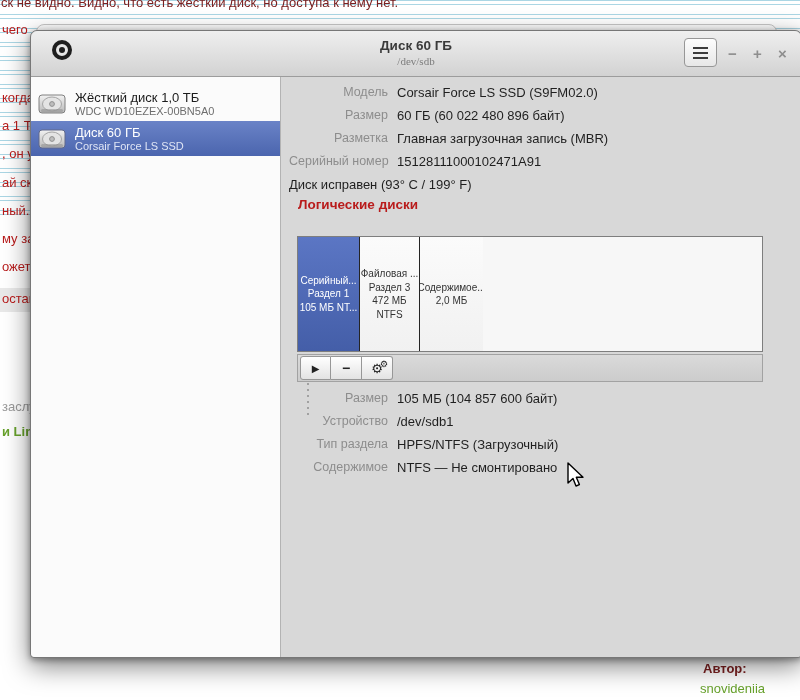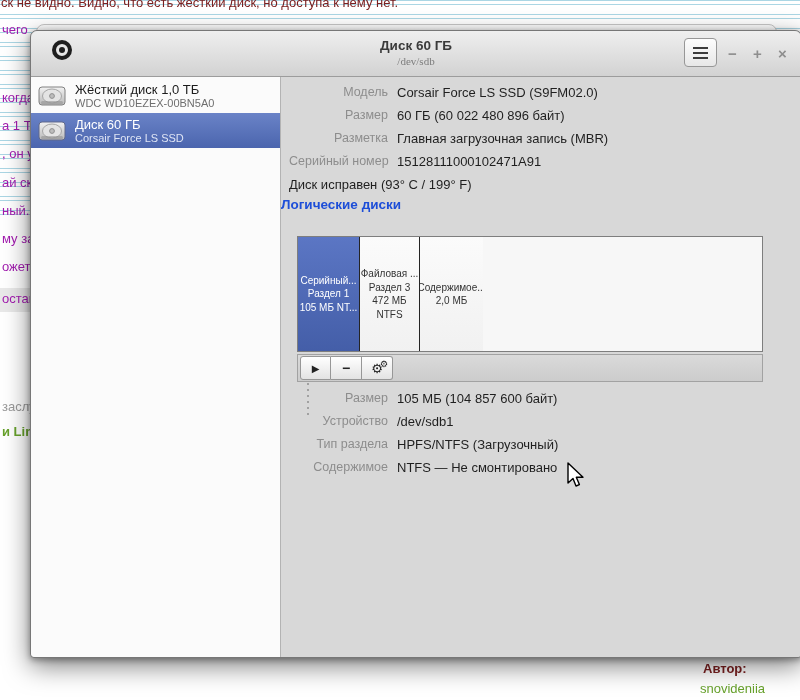--- a/index.html
+++ b/index.html
@@ -21,21 +21,21 @@
   .quote-box {
     position:absolute; z-index:2; left:36px; top:24px; width:741px; height:288px;
     border:1px solid #c6c6c6; border-radius:8px;
     background:linear-gradient(#fdfdfd, #f3f3f3);
   }
   .code-edge { position:absolute; z-index:2; left:0; top:288px; width:36px; height:24px; background:#e9e9e9; }
   .pg-top-line {
     position:absolute; z-index:3; left:1px; top:-5px; white-space:nowrap;
     font-size:13px; color:#7b2020;
   }
-  .frag { position:absolute; z-index:3; left:2px; white-space:nowrap; font-size:13px; color:#a21caf; }
+  .frag { position:absolute; z-index:3; left:2px; white-space:nowrap; font-size:13px; color:#b91c1c; }
   .frag.gray  { color:#9a9a9a; }
   .frag.green { color:#67a22b; font-weight:bold; }
   .author-label { position:absolute; z-index:3; left:703px; top:661px; font-size:13px; font-weight:bold; color:#7b2020; }
   .author-name  { position:absolute; z-index:3; left:700px; top:681px; font-size:13px; color:#67a22b; cursor:pointer; }
 
   
   .window {
     position:absolute; z-index:10; left:30px; top:30px; width:772px; height:628px;
     border:1px solid #777; border-radius:7px 7px 4px 4px;
     box-shadow: 0 8px 26px rgba(0,0,0,0.5), 0 2px 6px rgba(0,0,0,0.35);
@@ -65,38 +65,38 @@
   .menu-btn .bar { width:15px; height:2px; background:#3c3c3c; }
   .win-controls { position:absolute; right:6px; top:13px; display:flex; }
   .win-ctl {
     width:25px; text-align:center; color:#8e8e8e; font-size:15px; font-weight:bold;
     line-height:20px; cursor:pointer;
   }
 
   .win-body { flex:1; display:flex; min-height:0; border-radius:0 0 4px 4px; overflow:hidden; }
 
   
-  .sidebar { width:250px; flex:0 0 250px; background:#fbfbfb; border-right:1px solid #b3b3b3; padding-top:1px; }
+  .sidebar { width:250px; flex:0 0 250px; background:#fbfbfb; border-right:1px solid #b3b3b3; padding-top:9px; }
   .disk-item { height:35px; display:flex; align-items:center; gap:8px; padding:2px 6px; cursor:pointer; }
   .disk-item .txt { min-width:0; }
   .disk-item .t1 { font-size:13px; color:#1c1c1c; line-height:15px; white-space:nowrap; }
   .disk-item .t2 { font-size:11px; color:#6e6e6e; line-height:13px; white-space:nowrap; }
   .disk-item.selected { background:linear-gradient(#6a83c7,#4b65ae); }
   .disk-item.selected .t1 { color:#ffffff; }
   .disk-item.selected .t2 { color:#dfe5f5; }
   .disk-svg { flex:0 0 30px; }
 
   
   .main { flex:1; position:relative; background:#d8d8d8;padding-left:6px; }
   .info-grid { position:absolute; left:8px; display:grid; grid-template-columns:99px 463px; column-gap:9px; }
   .info-grid.top { top:4px; }
   .info-grid.bottom { top:310px; }
   .info-grid .lbl { font-size:12.5px; color:#8d8d8d; text-align:right; line-height:23px; white-space:nowrap; }
   .info-grid .val { font-size:13px; color:#1f1f1f; line-height:23px; white-space:nowrap; }
-  .section-title { position:absolute; left:0; top:120px; font-size:13.5px; font-weight:bold; color:#1d4ed8; }
+  .section-title { position:absolute; left:17px; top:120px; font-size:13.5px; font-weight:bold; color:#b91c1c; }
 
   
   .part-frame {
     position:absolute; left:16px; top:159px; width:466px; height:116px;
     border:1px solid #7e7e7e; background:#f7f7f7; display:flex;
   }
   .part {
     display:flex; flex-direction:column; justify-content:center; align-items:center;
     text-align:center; font-size:10px; line-height:13.5px; color:#333; cursor:pointer; overflow:hidden;
     background:linear-gradient(#fbfbfb,#f1f1f1);

